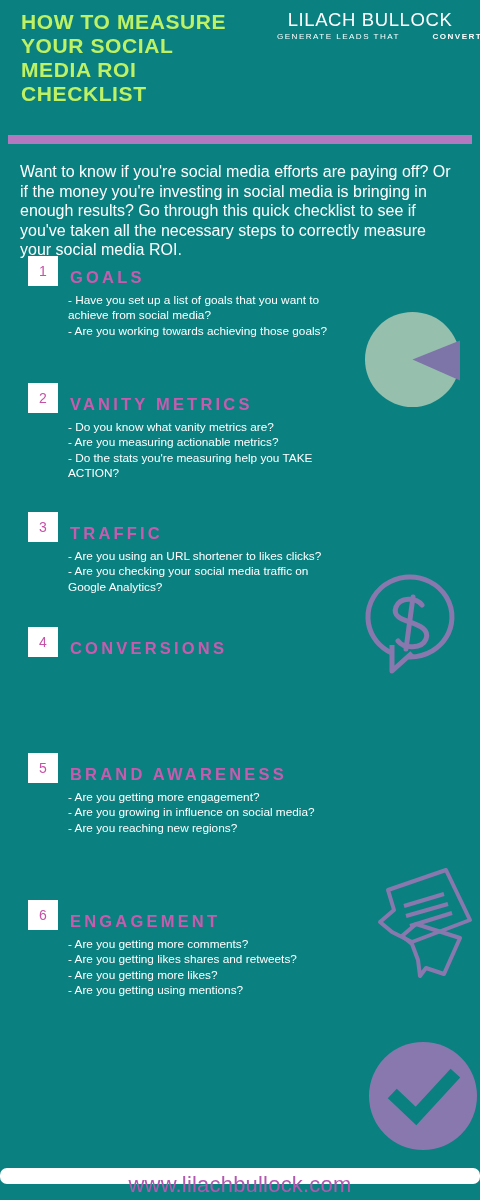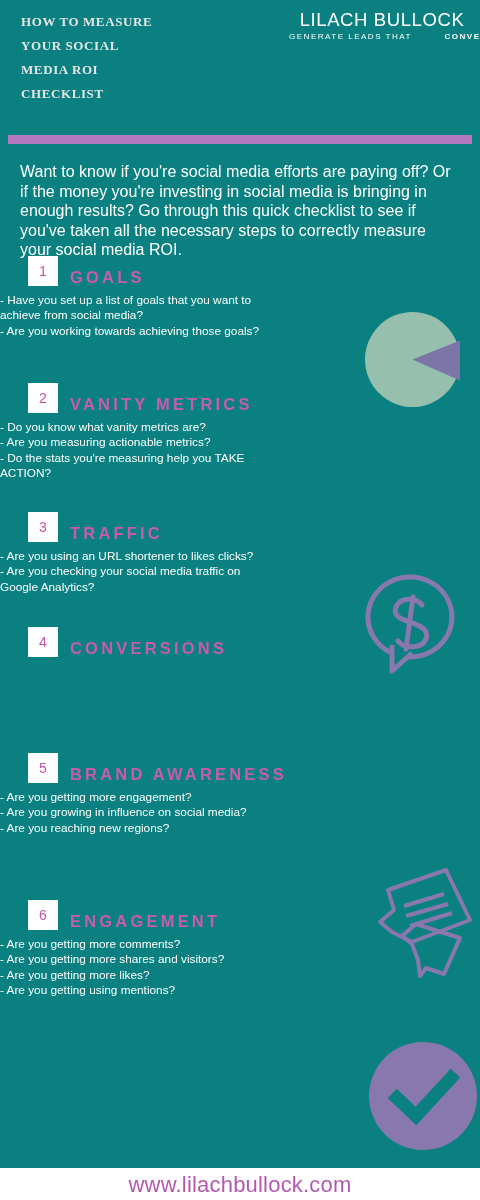--- a/index.html
+++ b/index.html
@@ -23,32 +23,31 @@
     position: absolute;
     top: 0; left: 0;
     width: 480px;
     height: 130px;
   }
   .title {
     position: absolute;
     left: 21px;
     top: 10px;
     width: 260px;
-    color: #e5e5e5;
-    font-size: 13px;
+    color: #bef264;
+    font-size: 21px;
     line-height: 24px;
     font-weight: bold;
     letter-spacing: 0.6px;
     text-transform: uppercase;
     white-space: pre-line;
-    font-family: Liberation Serif, serif;
   }
   .logo {
     position: absolute;
-    right: 5px;
+    right: 17px;
     top: 10px;
     width: 186px;
     text-align: center;
   }
   .logo-name {
     color: #ffffff;
     font-size: 18.5px;
     font-weight: 300;
     letter-spacing: 0.6px;
     line-height: 20px;
@@ -109,20 +108,21 @@
     top: 8px;
     color: #c95bae;
     font-size: 16.5px;
     font-weight: bold;
     letter-spacing: 3.2px;
     line-height: 26px;
     text-transform: uppercase;
     white-space: nowrap;
   }
   .sec-body {
+    margin-left: 68px;
     margin-top: 7px;
     width: 266px;
     color: #ffffff;
     font-size: 11.8px;
     line-height: 15.3px;
     font-weight: 500;
   }
   .sec-body .bul { display: block; }
 
   
@@ -131,22 +131,23 @@
   .bubble-dollar { left: 360px; top: 573px; }
   .megaphone { left: 352px; top: 866px; }
   .check-circle { left: 369px; top: 1042px; }
 
   
   .footer {
     position: absolute;
     left: 0;
     top: 1168px;
     width: 480px;
-    height: 32px;
+    height: 16px;
     background: #ffffff;
+    border-radius: 7px;
   }
   .footer-url {
     text-align: center;
     color: #b358b0;
     font-size: 22px;
     line-height: 33px;
     font-weight: 400;
     letter-spacing: 0.2px;
   }
 </style>
@@ -258,21 +259,21 @@
     </div>
   </div>
 
   <div class="section" style="top:900px;">
     <div class="sec-head">
       <div class="badge">6</div>
       <div class="sec-title">ENGAGEMENT</div>
     </div>
     <div class="sec-body" style="width:300px;">
       <span class="bul">- Are you getting more comments?</span>
-      <span class="bul">- Are you getting more shares and visitors?</span>
+      <span class="bul">- Are you getting likes shares and retweets?</span>
       <span class="bul">- Are you getting more likes?</span>
       <span class="bul">- Are you getting using mentions?</span>
     </div>
   </div>
 
   <div class="footer">
     <div class="footer-url">www.lilachbullock.com</div>
   </div>
 
 </div>

